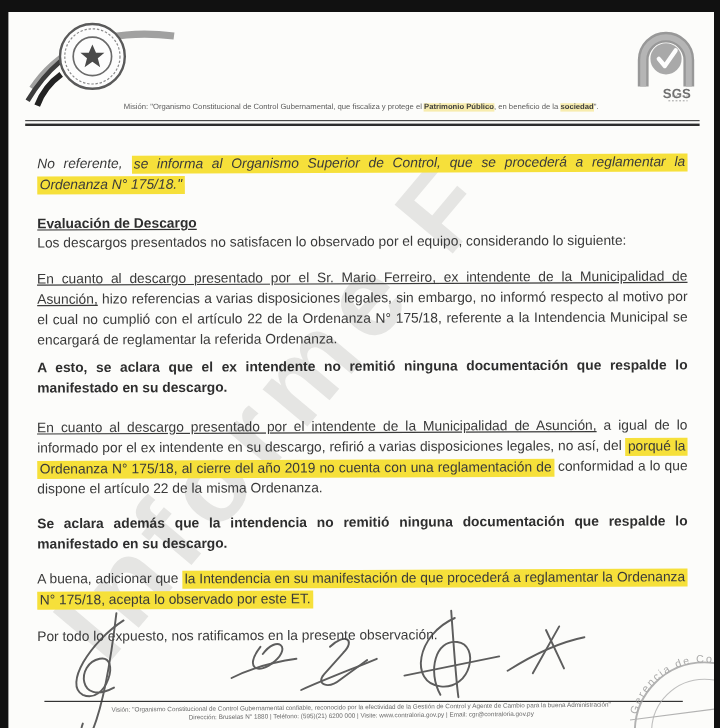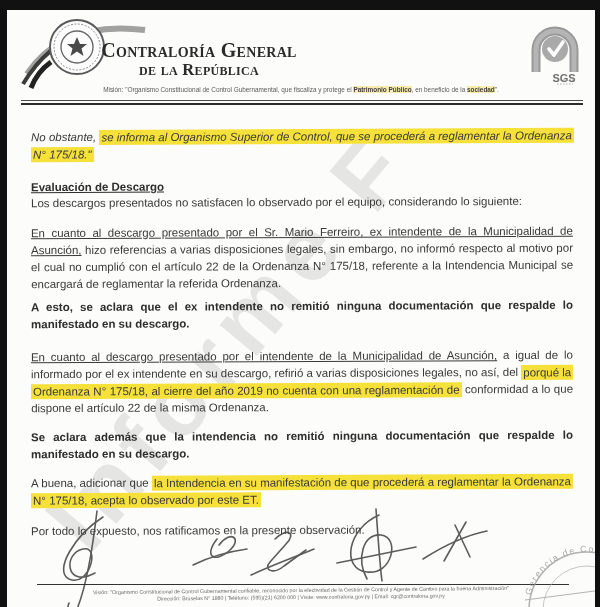--- a/index.html
+++ b/index.html
@@ -50,38 +50,34 @@
     <svg class="seal" style="position:absolute;left:14px;top:0px;" width="130" height="86" viewBox="0 0 130 86">
       <path d="M6,64 Q42,10 124,20" fill="none" stroke="#8a8a8a" stroke-width="6" opacity="0.8"></path>
       <path d="M2,74 Q26,34 62,24" fill="none" stroke="#3c3c3c" stroke-width="4"></path>
       <path d="M10,78 Q16,62 30,52" fill="none" stroke="#222" stroke-width="5"></path>
       <circle cx="56" cy="37" r="27" fill="#fdfdfd" stroke="#5a5a5a" stroke-width="2"></circle>
       <circle cx="56" cy="37" r="23" fill="none" stroke="#8a8a8a" stroke-width="1" stroke-dasharray="2,1.5"></circle>
       <circle cx="56" cy="37" r="16" fill="none" stroke="#6a6a6a" stroke-width="1.4"></circle>
       <path d="M56,27 l3,7 7,0 -5.5,4.5 2,7.5 -6.5,-4.5 -6.5,4.5 2,-7.5 -5.5,-4.5 7,0 z" fill="#4a4a4a"></path>
     </svg>
 
-    <div class="org-name">
-      <div class="l1">Contraloría General</div>
-      <div class="l2">de la República</div>
-    </div>
 
     <svg style="position:absolute;left:512px;top:4px;" width="72" height="72" viewBox="0 0 72 72">
       <path d="M17,58 V36 A19,19 0 1 1 55,36 V58" fill="none" stroke="#989898" stroke-width="9"></path>
       <path d="M17,58 V36 A19,19 0 1 1 55,36 V58" fill="none" stroke="#b5b5b5" stroke-width="5"></path>
       <circle cx="36" cy="35" r="13" fill="#a9a9a9"></circle>
       <path d="M30,35 l5,6 l9,-13" fill="none" stroke="#fdfdfd" stroke-width="3.6" stroke-linecap="round" stroke-linejoin="round"></path>
       <text x="45" y="68" text-anchor="middle" font-size="11" font-weight="bold" fill="#6f6f6f" font-family="Liberation Sans, sans-serif">SGS</text>
       <path d="M38,66 h16 M38,70 h16" stroke="#9a9a9a" stroke-width="0.8" stroke-dasharray="1.5,1.5"></path>
     </svg>
 
     <div class="mission"><span>Misión: "Organismo Constitucional de Control Gubernamental, que fiscaliza y protege el </span><span class="mhl">Patrimonio Público</span><span>, en beneficio de la </span><span class="mhl">sociedad</span><span>".</span></div>
     <div class="rule"></div>
 
-    <p class="para italic" style="top:106px;"><span>No obstante, </span><span class="hl">se informa al Organismo Superior de Control, que se procederá a reglamentar la Ordenanza N° 175/18."</span></p>
+    <p class="para italic" style="top:106px;"><span>No referente, </span><span class="hl">se informa al Organismo Superior de Control, que se procederá a reglamentar la Ordenanza N° 175/18."</span></p>
 
     <p class="para heading" style="top:156px;">Evaluación de Descargo</p>
 
     <p class="para" style="top:172px;">Los descargos presentados no satisfacen lo observado por el equipo, considerando lo siguiente:</p>
 
     <p class="para" style="top:202px;"><span class="u">En cuanto al descargo presentado por el Sr. Mario Ferreiro, ex intendente de la Municipalidad de Asunción,</span><span> hizo referencias a varias disposiciones legales, sin embargo, no informó respecto al motivo por el cual no cumplió con el artículo 22 de la Ordenanza N° 175/18, referente a la Intendencia Municipal se encargará de reglamentar la referida Ordenanza.</span></p>
 
     <p class="para bold" style="top:276px;">A esto, se aclara que el ex intendente no remitió ninguna documentación que respalde lo manifestado en su descargo.</p>
 
     <p class="para" style="top:326px;"><span class="u">En cuanto al descargo presentado por el intendente de la Municipalidad de Asunción,</span><span> a igual de lo informado por el ex intendente en su descargo, refirió a varias disposiciones legales, no así, del </span><span class="hl">porqué la Ordenanza N° 175/18, al cierre del año 2019 no cuenta con una reglamentación de</span><span> conformidad a lo que dispone el artículo 22 de la misma Ordenanza.</span></p>

